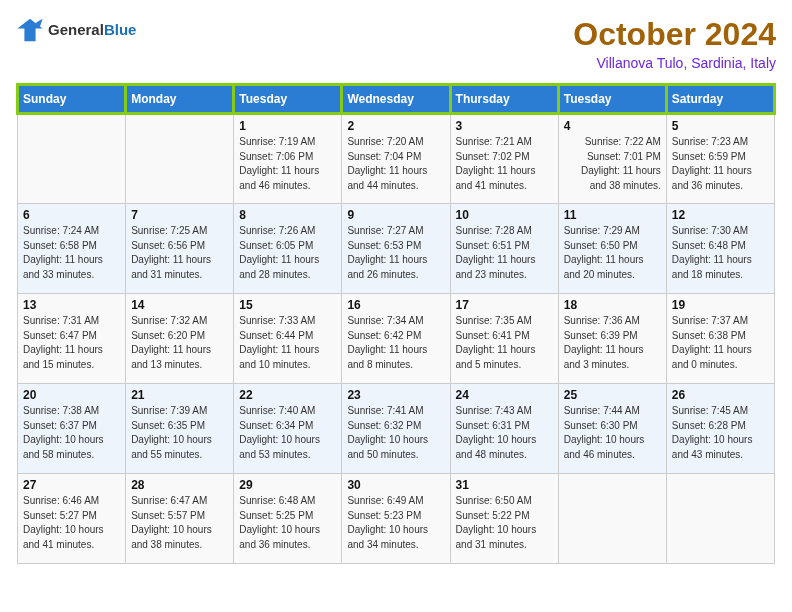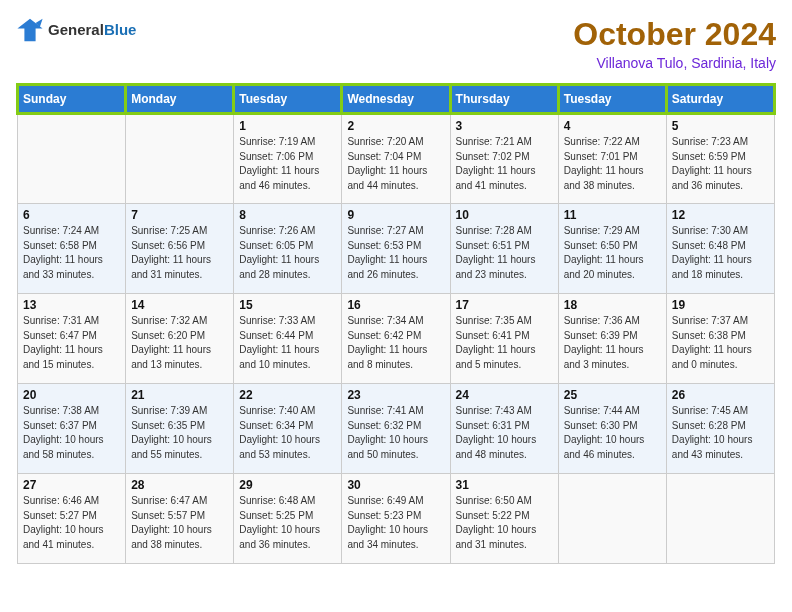--- a/index.html
+++ b/index.html
@@ -139,21 +139,21 @@
 Daylight: 11 hours and 44 minutes.</div>
         </td>
         <td>
           <div class="day-num">3</div>
           <div class="day-info" style="white-space: pre-line;">Sunrise: 7:21 AM
 Sunset: 7:02 PM
 Daylight: 11 hours and 41 minutes.</div>
         </td>
         <td>
           <div class="day-num">4</div>
-          <div class="day-info" style="white-space: pre-line;">Sunrise: 7:22 AM
+          <div class="day-info" style="white-space: pre-line; text-align: right;">Sunrise: 7:22 AM
 Sunset: 7:01 PM
 Daylight: 11 hours and 38 minutes.</div>
         </td>
         <td>
           <div class="day-num">5</div>
           <div class="day-info" style="white-space: pre-line;">Sunrise: 7:23 AM
 Sunset: 6:59 PM
 Daylight: 11 hours and 36 minutes.</div>
         </td>
       </tr>

